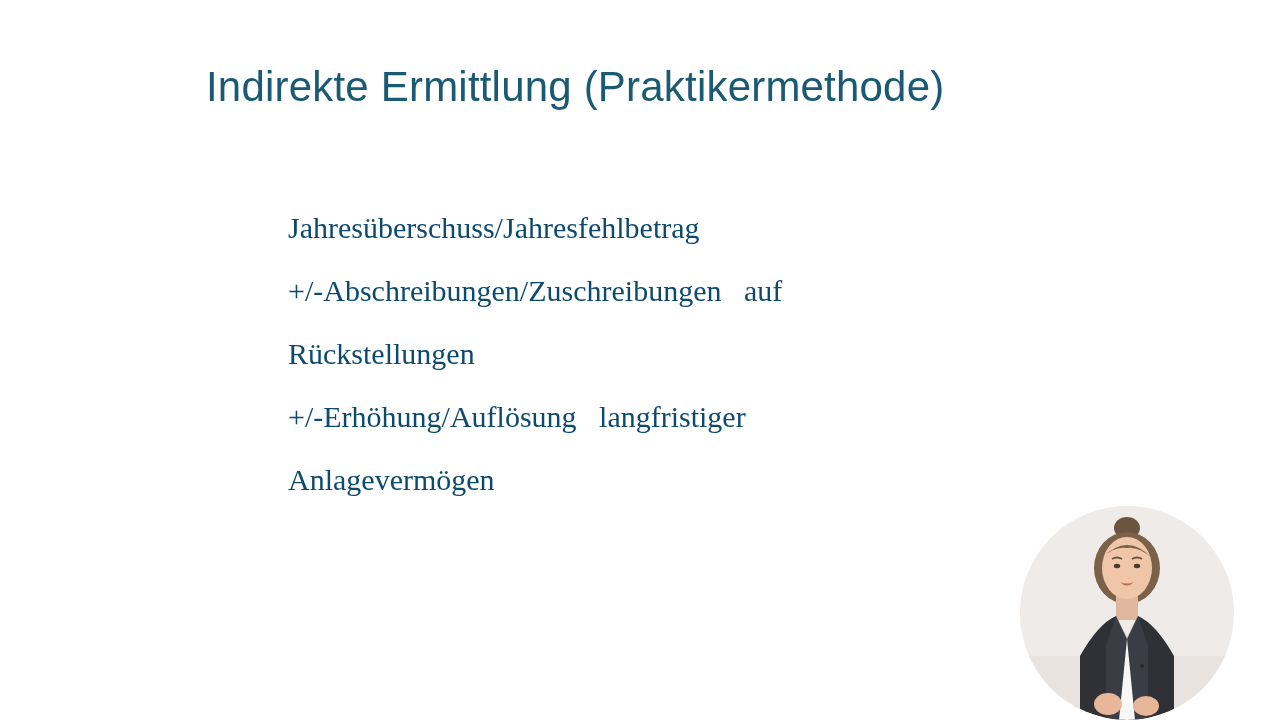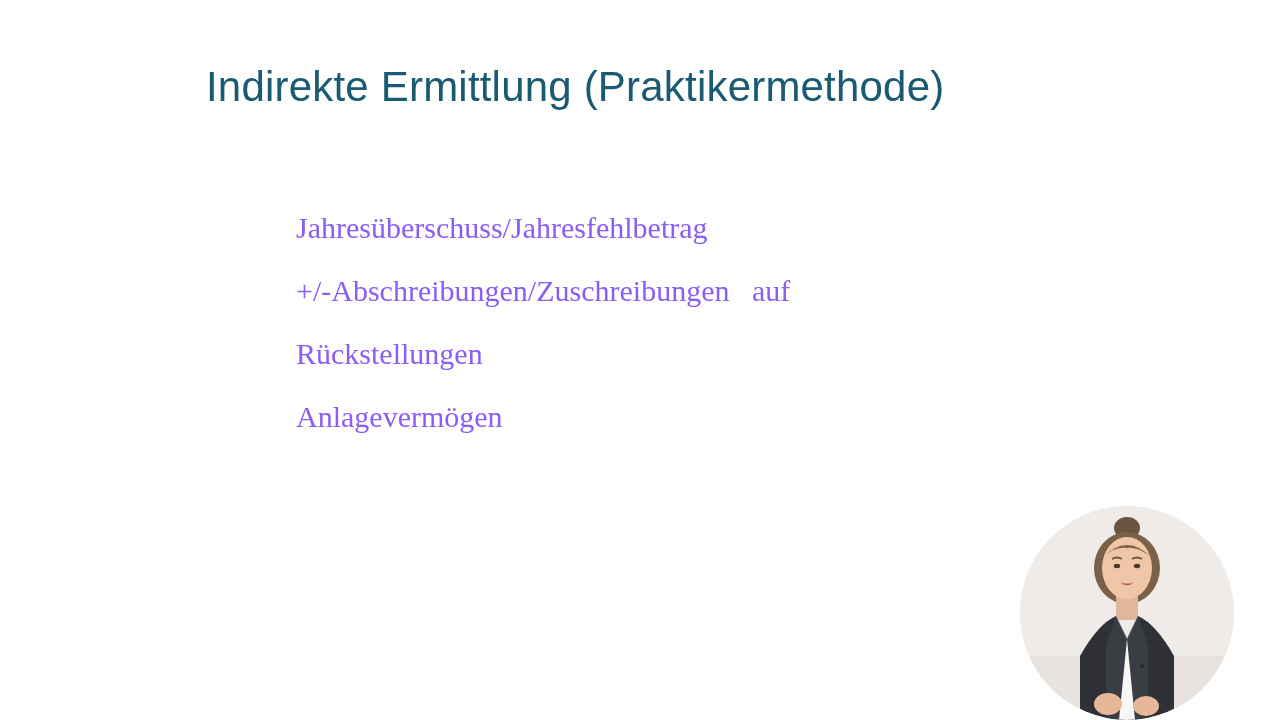--- a/index.html
+++ b/index.html
@@ -26,26 +26,26 @@
     font-family: "Liberation Sans", sans-serif;
     font-size: 42px;
     font-weight: 400;
     color: #1a5a73;
     letter-spacing: 0.2px;
     white-space: nowrap;
     margin-top: 35px;
   }
   .body-block {
     position: absolute;
-    left: 296px;
+    left: 288px;
     top: 196px;
     width: 760px;
     font-family: "Liberation Serif", serif;
     font-size: 30px;
-    color: #8b5cf6;
+    color: #0c4a6e;
     line-height: 63px;
   }
   .body-line {
     white-space: pre;
   }
   .presenter {
     position: absolute;
     left: 1020px;
     top: 506px;
     width: 214px;
@@ -62,20 +62,21 @@
 <body>
 
 <div class="slide">
 
   <div class="slide-title">Indirekte Ermittlung (Praktikermethode)</div>
 
   <div class="body-block">
     <div class="body-line">Jahresüberschuss/Jahresfehlbetrag</div>
     <div class="body-line">+/-Abschreibungen/Zuschreibungen   auf</div>
     <div class="body-line">Rückstellungen</div>
+    <div class="body-line">+/-Erhöhung/Auflösung   langfristiger</div>
     <div class="body-line">Anlagevermögen</div>
   </div>
 
   <div class="presenter">
     <svg width="214" height="214" viewBox="0 0 214 214" aria-hidden="true">
       <defs>
         <clipPath id="circ">
             <circle cx="107" cy="107" r="107"></circle>
           </clipPath>
       </defs>

